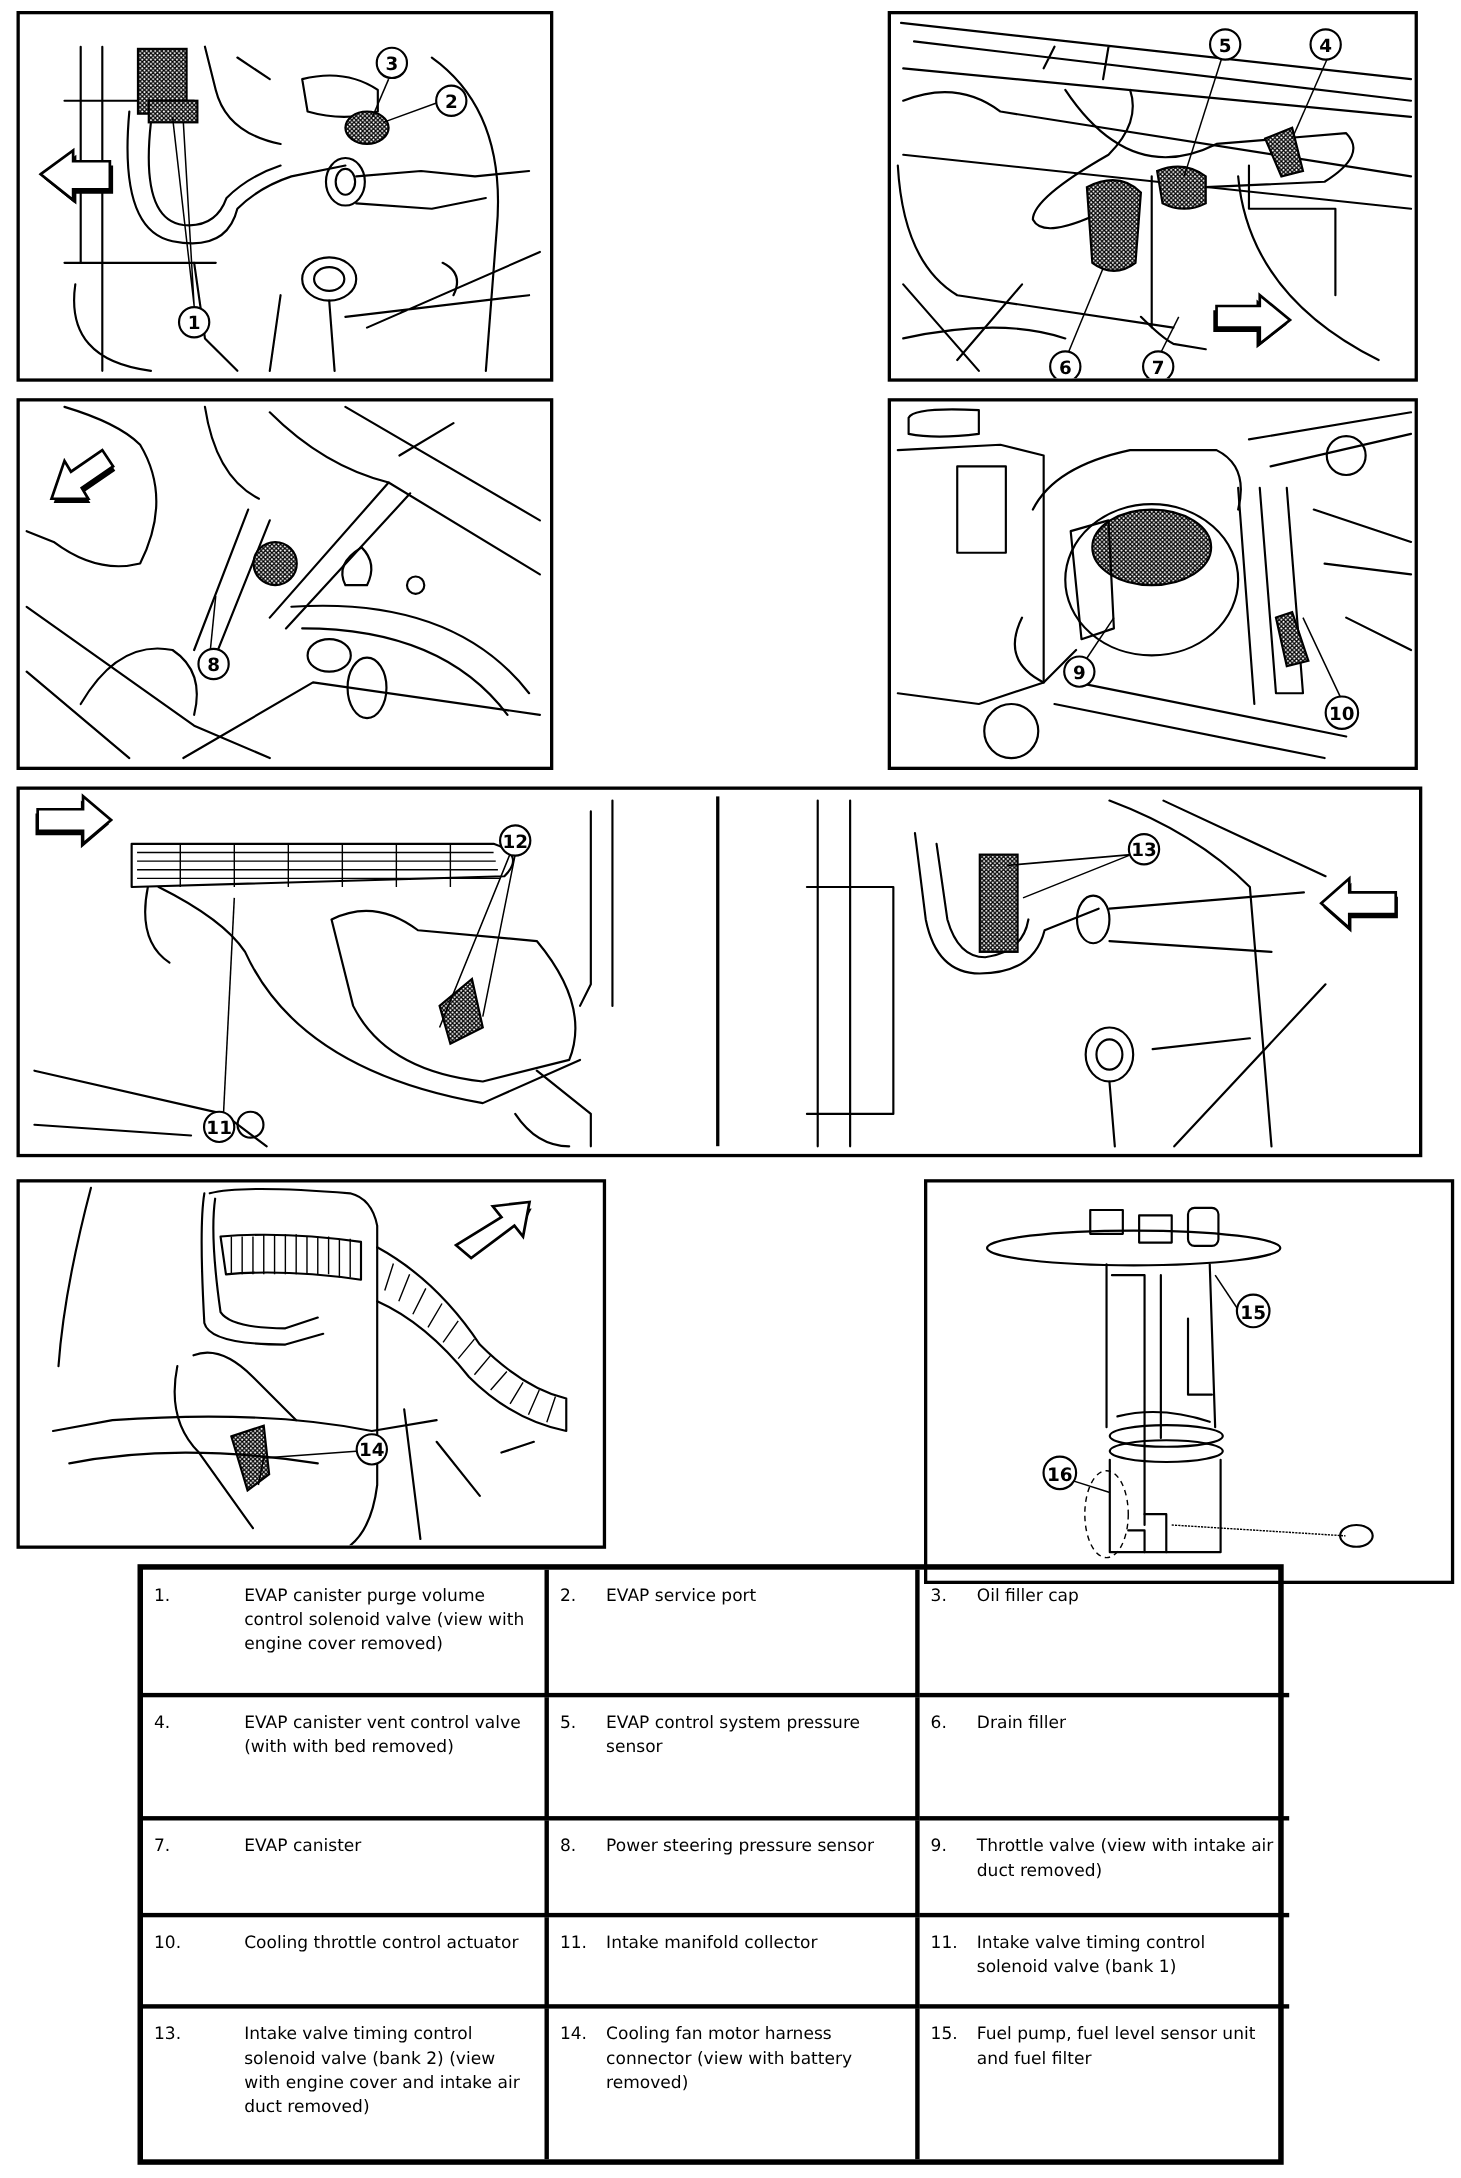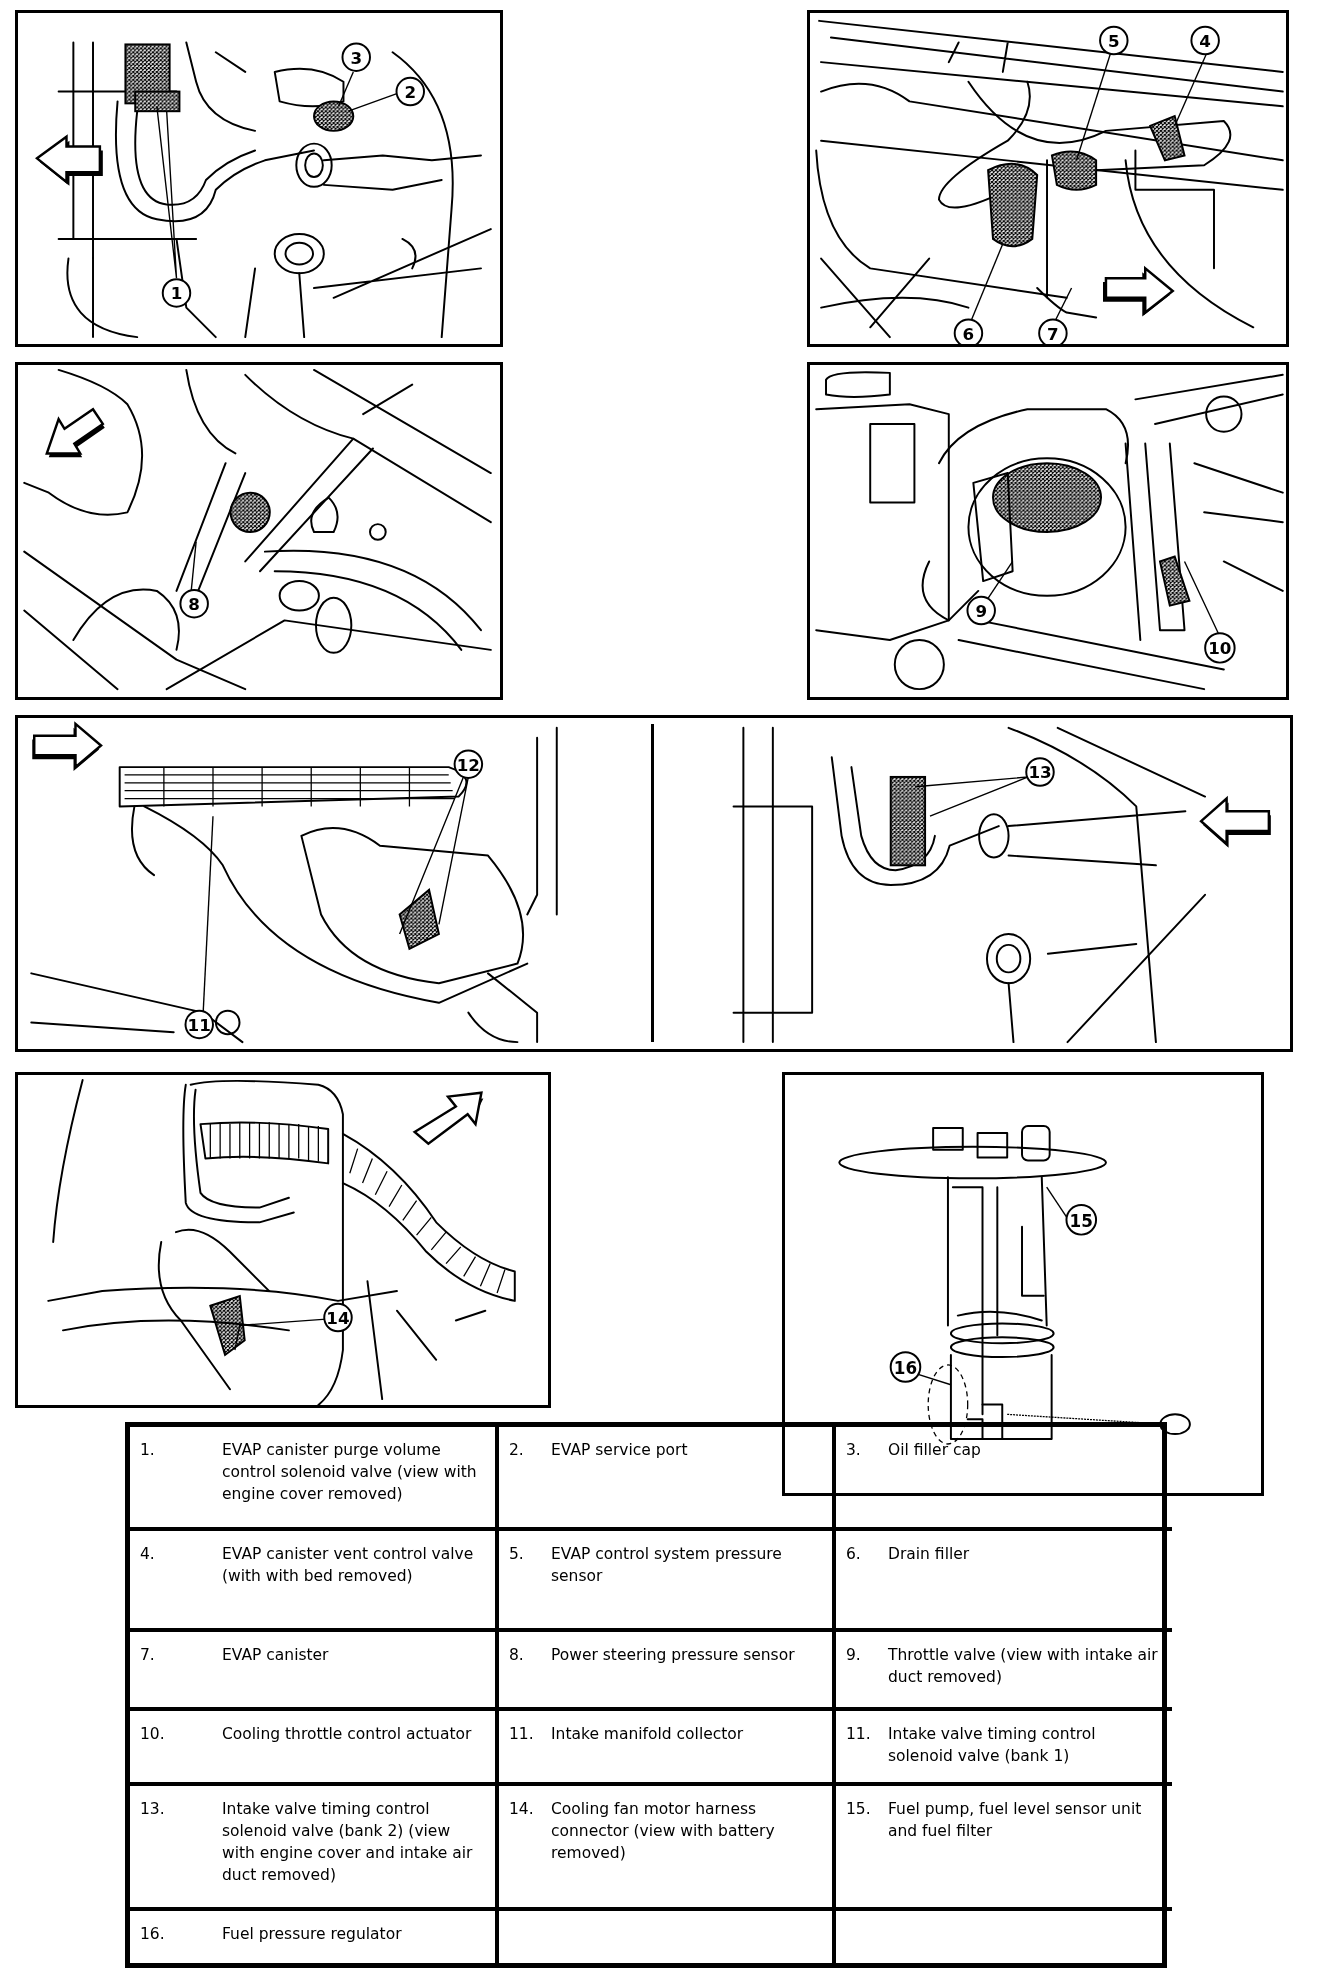--- a/index.html
+++ b/index.html
@@ -249,21 +249,21 @@
         <circle cx="300" cy="247" r="14"></circle>
         <text x="300" y="248">14</text>
       </g>
     <g>
       <path class="arrow-shadow" d="M395 65 L432 30 L440 40 L450 20 L430 22 L436 30 L400 58 Z" transform="translate(-2,4)"></path>
       <path class="arrow" d="M378 58 L420 32 L412 22 L446 18 L440 50 L432 40 L392 70 Z"></path>
     </g>
   </svg>
 </div>
 
-<div class="panel" style="left:782px; top:1072px; width:482px; height:424px;padding-left:16px;">
+<div class="panel" style="left:840px; top:1072px; width:482px; height:368px;padding-left:16px;">
   <svg viewBox="0 0 482 336">
     <ellipse class="ln" cx="190" cy="45" rx="135" ry="16"></ellipse>
     <rect class="ln" x="150" y="10" width="30" height="22"></rect>
     <rect class="ln" x="195" y="15" width="30" height="25"></rect>
     <rect class="ln" x="240" y="8" width="28" height="35" rx="6"></rect>
     <path class="ln" d="M165 60 L165 210 M260 60 L265 210"></path>
     <path class="ln" d="M170 70 H200 V300 M215 70 V220 M240 110 V180 H262"></path>
     <path class="ln" d="M175 200 Q215 190 260 205"></path>
     <ellipse class="ln" cx="220" cy="218" rx="52" ry="10"></ellipse>
     <ellipse class="ln" cx="220" cy="232" rx="52" ry="10"></ellipse>
@@ -386,25 +386,15 @@
               <span class="desc">Cooling fan motor harness connector (view with battery removed)</span>
             </div>
           </td>
       <td class="col3">
             <div class="cell">
               <span class="num">15.</span>
               <span class="desc">Fuel pump, fuel level sensor unit and fuel filter</span>
             </div>
           </td>
     </tr>
-    <tr style="height:49px">
-      <td class="col1">
-            <div class="cell">
-              <span class="num">16.</span>
-              <span class="desc">Fuel pressure regulator</span>
-            </div>
-          </td>
-      <td class="col2"></td>
-      <td class="col3"></td>
-    </tr>
   </tbody>
     </table>
 </div>
 
 </body></html>

